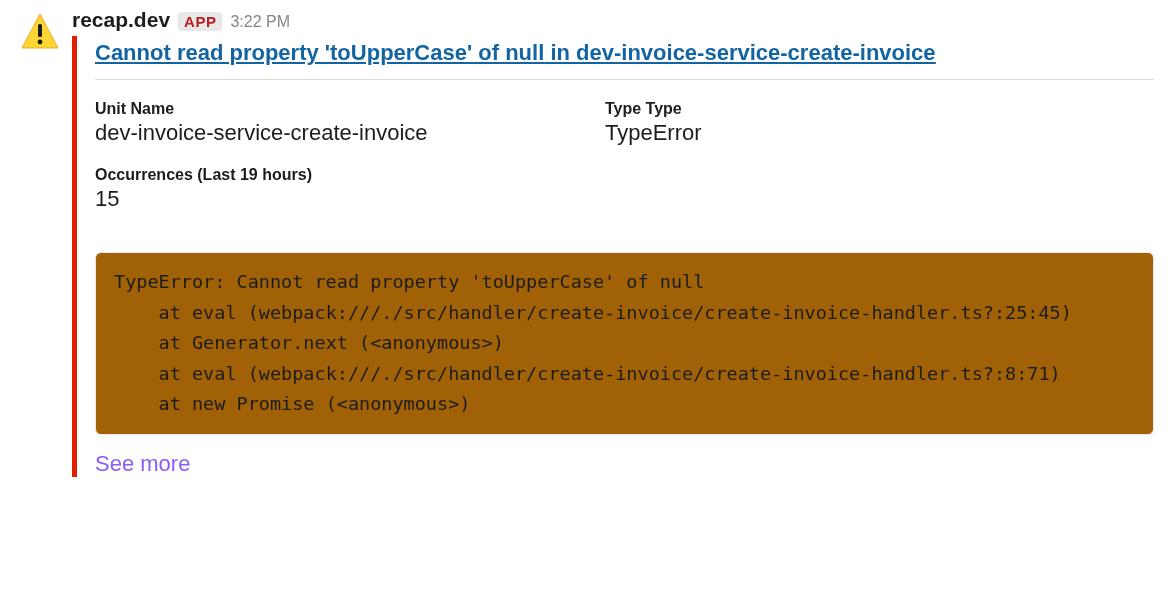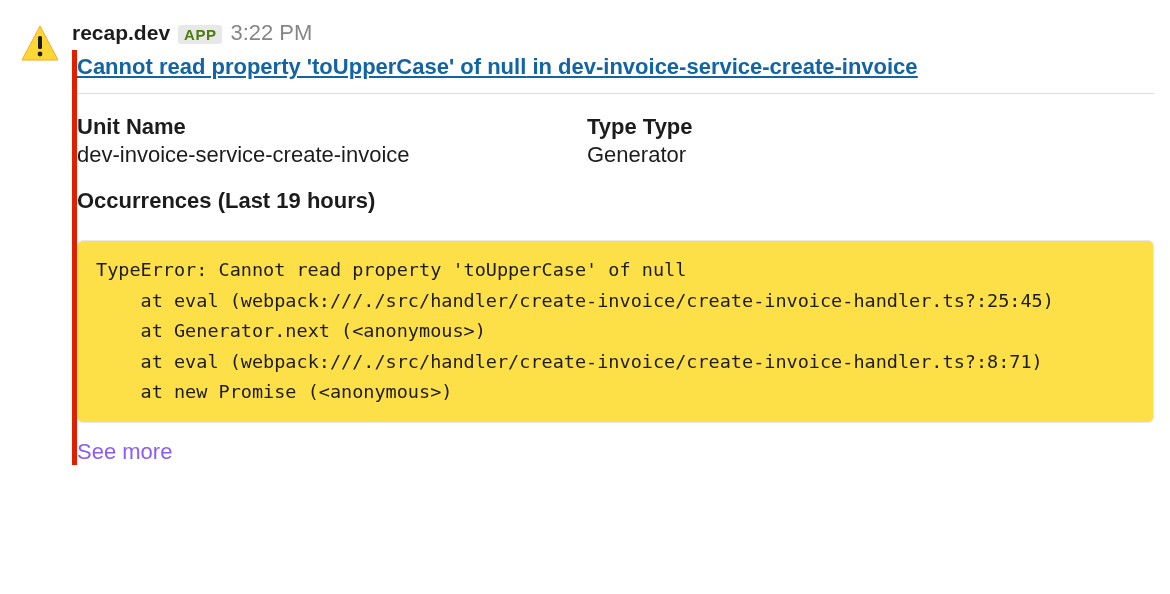--- a/index.html
+++ b/index.html
@@ -10,21 +10,20 @@
     body {
       font-family: -apple-system, BlinkMacSystemFont, "Segoe UI", Helvetica, Arial, sans-serif;
       background: #ffffff;
       width: 1170px;
       height: 594px;
       overflow: hidden;
     }
     .message-container {
       display: flex;
       padding: 8px 16px 8px 16px;
-      margin-top: 12px;
     }
     .avatar-col {
       width: 56px;
       flex-shrink: 0;
       padding-top: 4px;
       padding-left: 4px;
     }
     .warning-icon {
       width: 40px;
       height: 40px;
@@ -39,33 +38,34 @@
       gap: 8px;
       margin-bottom: 4px;
     }
     .sender-name {
       font-weight: 900;
       font-size: 21px;
       color: #1d1c1d;
     }
     .app-badge {
       background: #e8e8e8;
-      color: #4d7c0f;
+      color: #b91c1c;
       font-size: 15px;
       font-weight: 700;
       padding: 1px 6px;
       border-radius: 3px;
       letter-spacing: 0.5px;
     }
     .timestamp {
       color: #868686;
-      font-size: 22px;
+      font-size: 16px;
     }
     .attachment {
       border-left: 5px solid #e01e00;
+      padding-left: 18px;
       margin-top: 4px;
     }
     .title-line {
       font-size: 22px;
       font-weight: 700;
       color: #1264a3;
       text-decoration: underline;
       line-height: 1.5;
       padding-bottom: 8px;
     }
@@ -79,31 +79,31 @@
     }
     .fields-grid {
       display: grid;
       grid-template-columns: 490px 1fr;
       column-gap: 20px;
       row-gap: 4px;
       margin-bottom: 24px;
     }
     .field-label {
       font-weight: 700;
-      font-size: 22px;
+      font-size: 16px;
       color: #1d1c1d;
       margin-bottom: 2px;
     }
     .field-value {
       font-size: 22px;
       color: #1d1c1d;
       margin-bottom: 16px;
     }
     .code-block {
-      background: #fde047;
+      background: #a16207;
       border: 1px solid #e8e8e8;
       border-radius: 6px;
       padding: 14px 18px;
       font-family: ui-monospace, "SF Mono", Menlo, Consolas, monospace;
       font-size: 18.5px;
       color: #1d1c1d;
       line-height: 1.65;
       white-space: pre-wrap;
       word-break: break-word;
       margin-bottom: 16px;
@@ -144,24 +144,25 @@
 
       <div class="divider"></div>
 
       <div class="fields-grid">
         <div>
           <div class="field-label">Unit Name</div>
           <div class="field-value">dev-invoice-service-create-invoice</div>
         </div>
         <div>
           <div class="field-label">Type Type</div>
-          <div class="field-value">Generator</div>
+          <div class="field-value">TypeError</div>
         </div>
         <div>
           <div class="field-label">Occurrences (Last 19 hours)</div>
+          <div class="field-value">15</div>
         </div>
       </div>
 
       <div class="code-block">TypeError: Cannot read property 'toUpperCase' of null
     at eval (webpack:///./src/handler/create-invoice/create-invoice-handler.ts?:25:45)
     at Generator.next (&lt;anonymous&gt;)
     at eval (webpack:///./src/handler/create-invoice/create-invoice-handler.ts?:8:71)
     at new Promise (&lt;anonymous&gt;)</div>
 
       <div class="see-more">See more</div>

